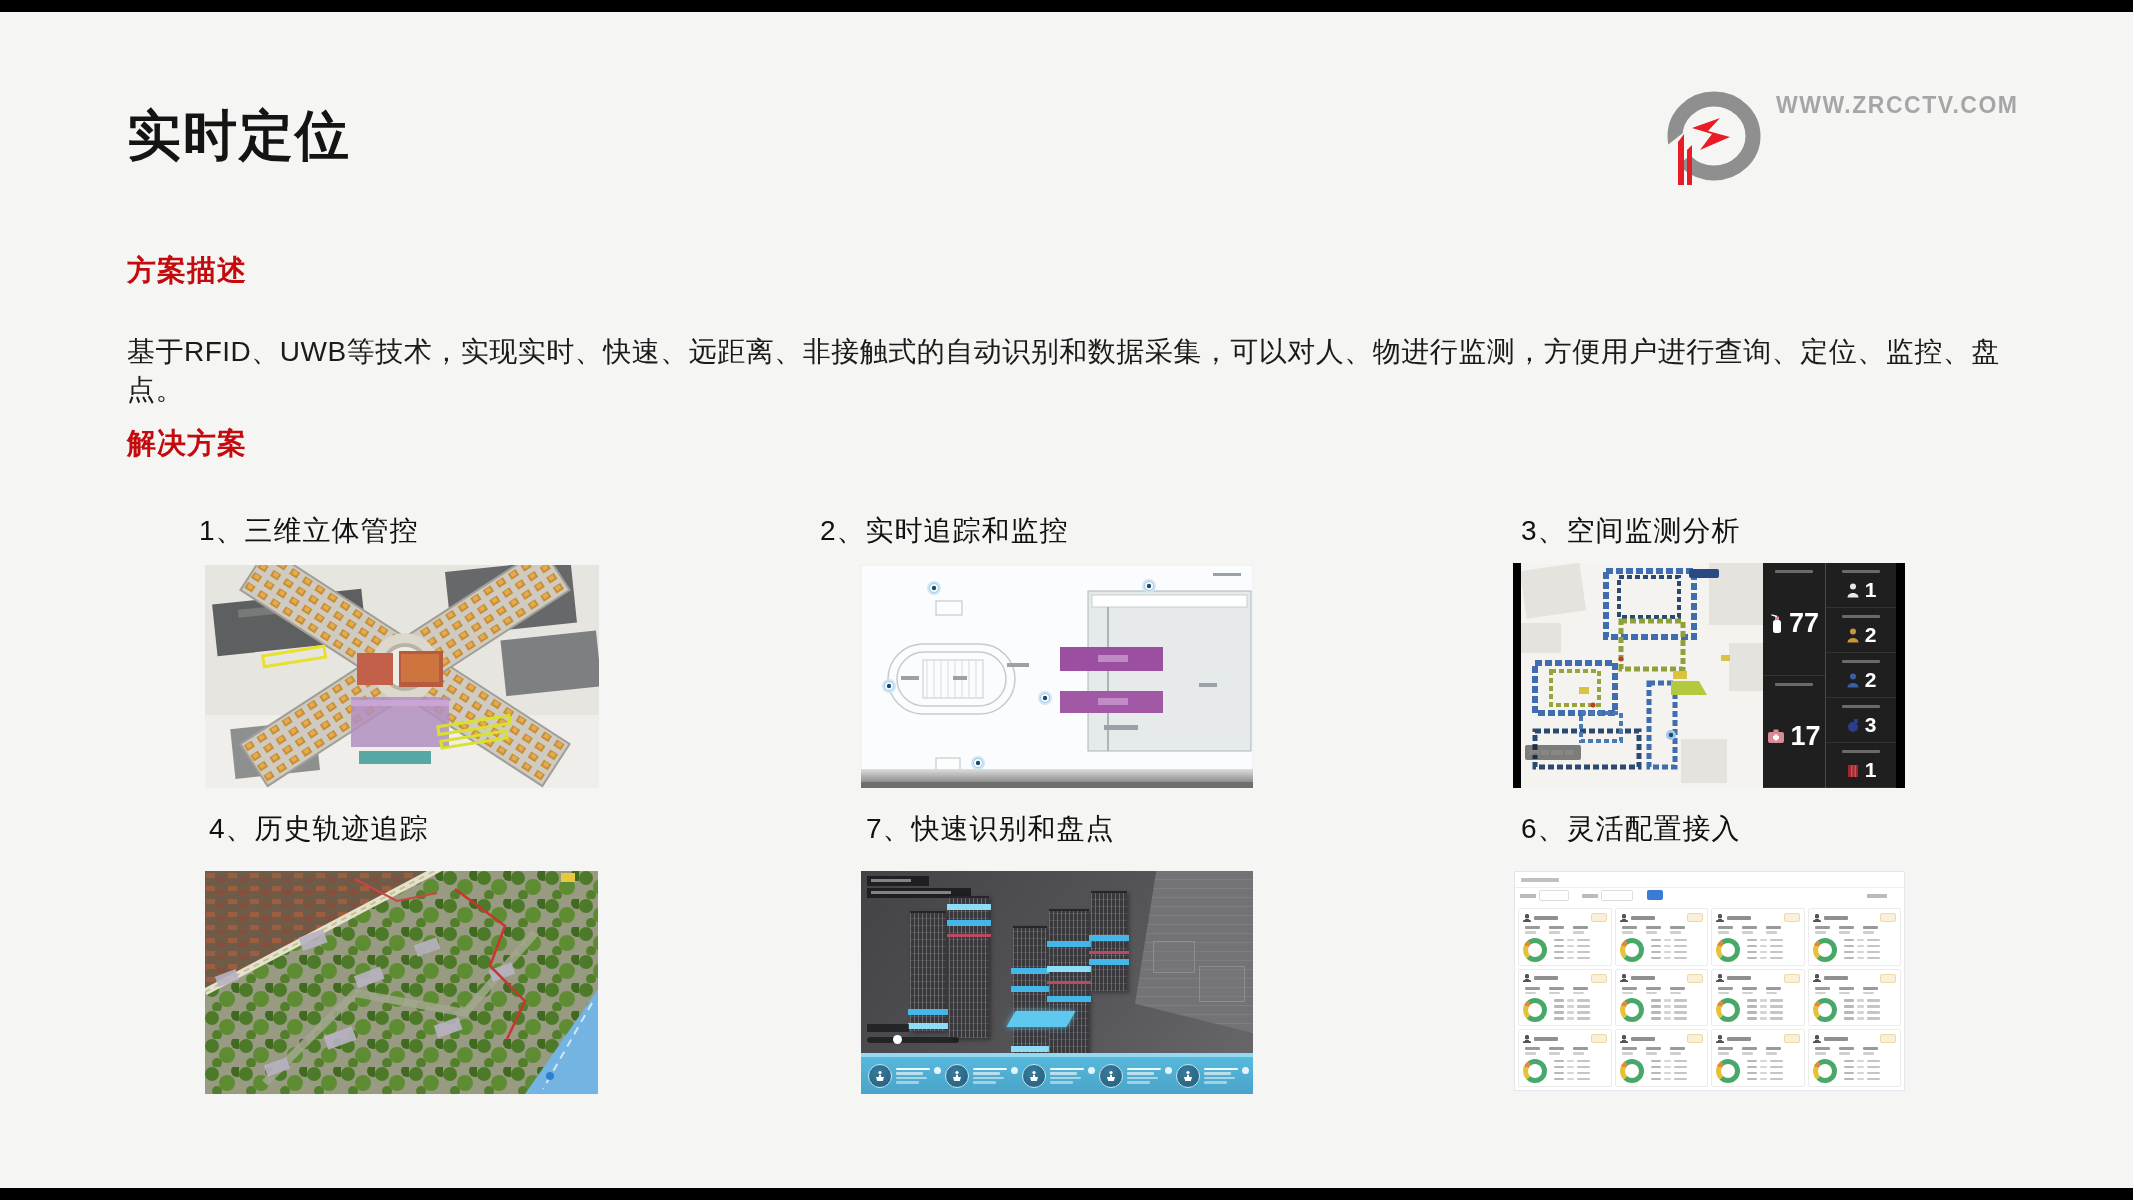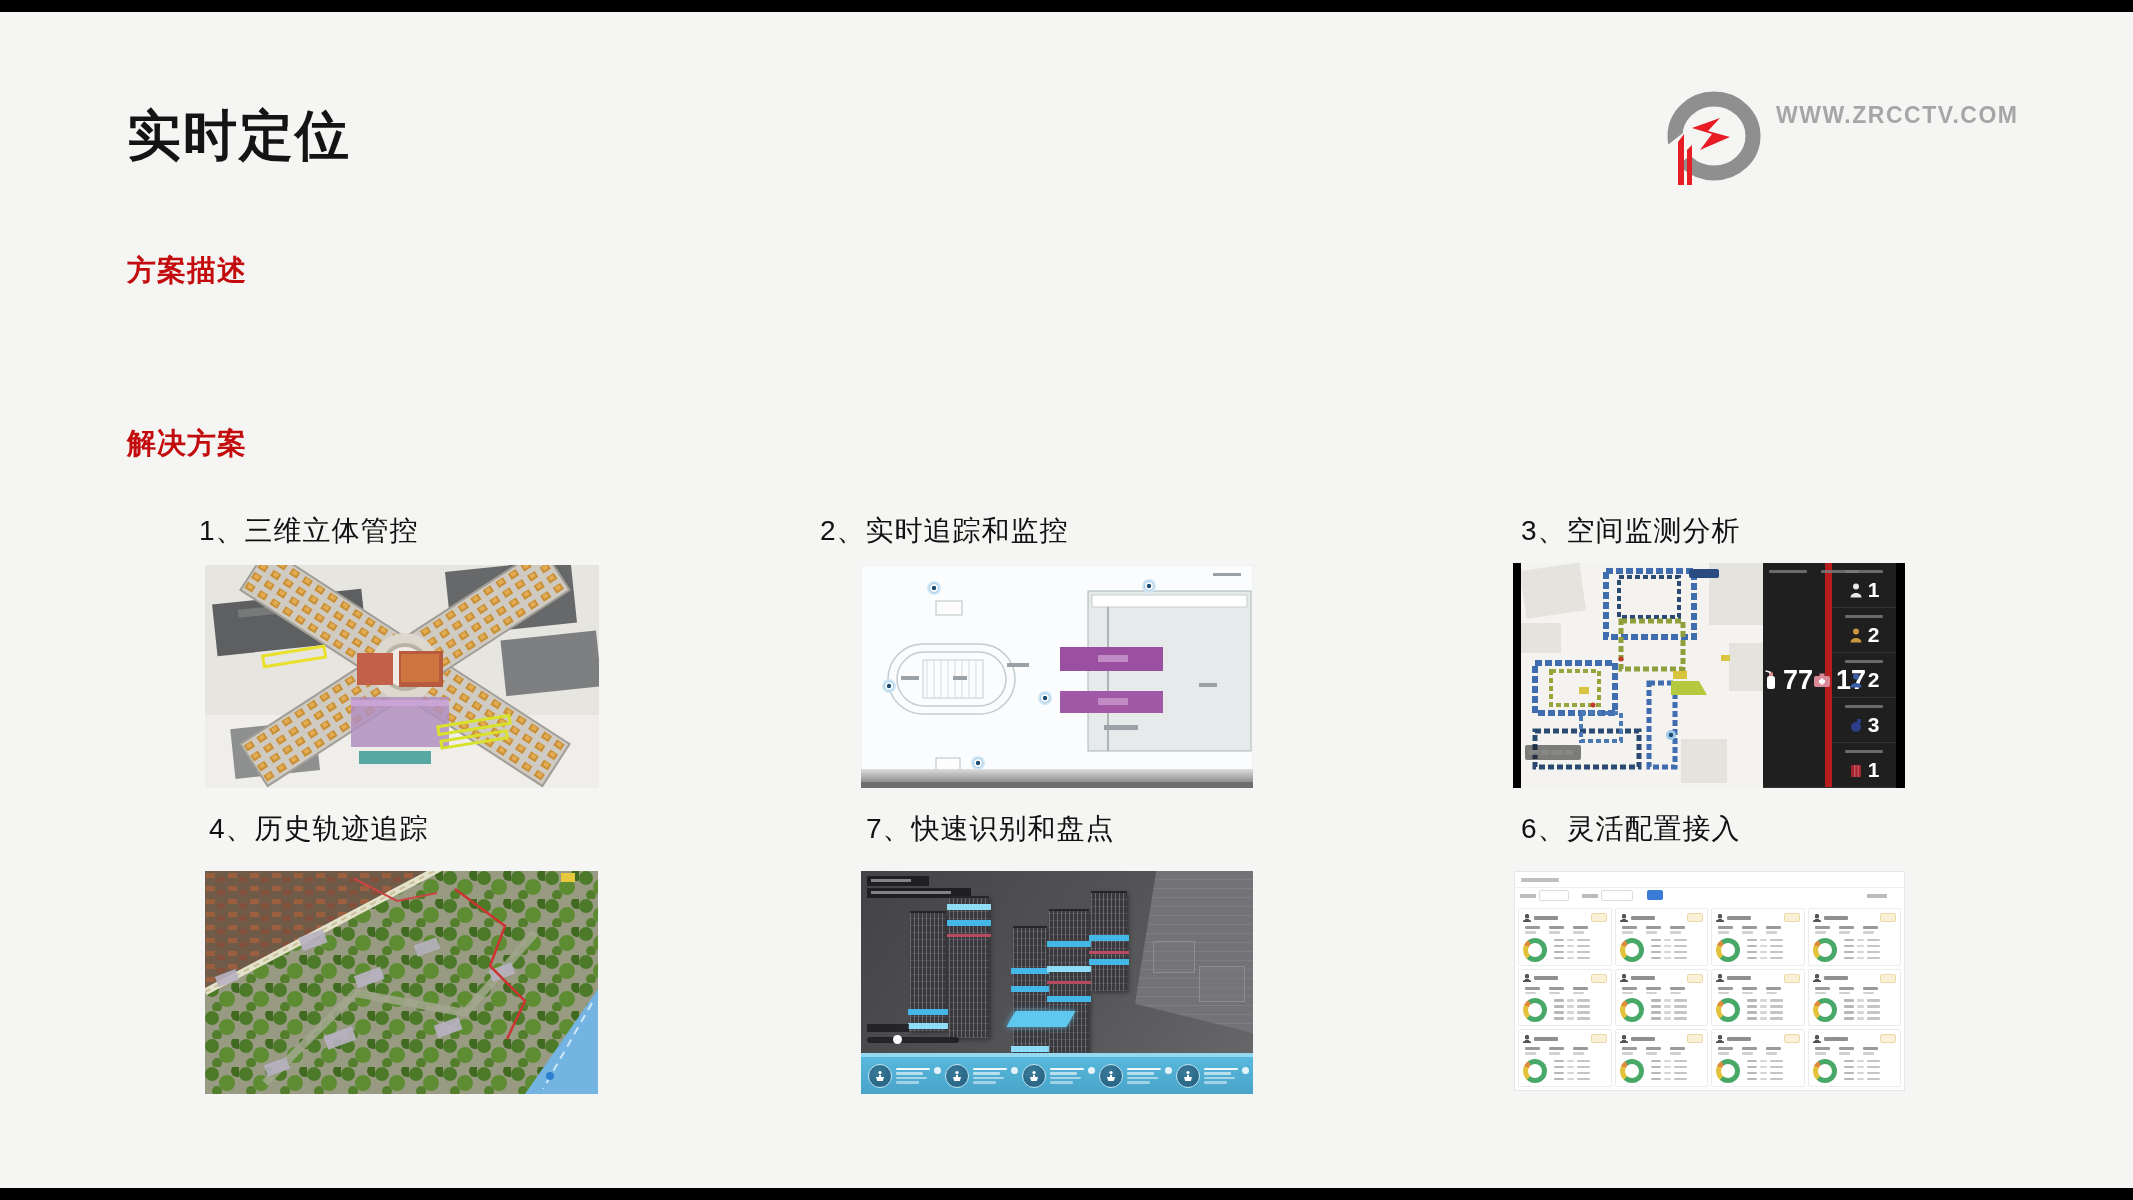--- a/index.html
+++ b/index.html
@@ -14,31 +14,31 @@
   .sec-heading{position:absolute;left:127px;font-size:29px;font-weight:800;color:var(--heading-red,#c30b0e);margin:0;letter-spacing:1px;}
   .desc-heading{top:251px;}
   .sol-heading{top:424px;text-align:right;}
   .desc-body{position:absolute;left:127px;top:333px;width:1890px;font-size:28px;color:#1b1b1b;margin:0;letter-spacing:.5px;}
   .item-label{position:absolute;font-size:28px;color:#111;letter-spacing:1px;}
 
   
   .logo{position:absolute;left:1658px;top:90px;display:flex;align-items:flex-start;gap:10px;}
   .logo-text{display:flex;flex-direction:column;}
   .logo-company{font-size:47px;font-weight:800;color:var(--logo-gray,#9b9b9b);letter-spacing:4px;line-height:1.05;}
-  .logo-site{font-size:23px;font-weight:700;color:#a6a6a6;letter-spacing:1.5px;margin-top:12px;}
+  .logo-site{font-size:23px;font-weight:700;color:#a6a6a6;letter-spacing:1.5px;margin-top:2px;}
 
   
   .fig{position:absolute;overflow:hidden;}
   .fig svg{display:block;}
 
   
   .monitor{background:#000;}
   .m-map{position:absolute;left:8px;top:0;}
   .m-panel{position:absolute;left:250px;top:0;width:133px;height:100%;display:flex;background:#1f1f1f;}
-  .m-colA{width:62px;display:flex;flex-direction:row;border-right:7px solid #b91c1c;}
+  .m-colA{width:62px;display:flex;flex-direction:column;border-right:1px solid #b91c1c;}
   .m-cellA{flex:1;display:flex;flex-direction:column;align-items:center;border-bottom:1px solid #333;}
   .m-colB{flex:1;display:flex;flex-direction:column;}
   .m-cellB{flex:1;display:flex;flex-direction:column;align-items:center;border-bottom:1px solid #333;overflow:hidden;}
   .m-label{width:38px;height:3px;background:#7d7d7d;border-radius:1px;margin:7px 0 0 0;opacity:.8;}
   .m-rowA{flex:1;display:flex;align-items:center;gap:5px;}
   .m-rowB{flex:1;display:flex;align-items:center;gap:5px;}
   .m-big{font-size:27px;font-weight:800;color:#fff;}
   .m-num{font-size:21px;font-weight:800;color:#fff;}
 
   
@@ -119,20 +119,21 @@
       <polygon points="20,95 20,52 26,44 26,95" fill="#e81c24"></polygon>
       <polygon points="29,95 29,60 34,55 34,95" fill="#e81c24"></polygon>
       <polygon points="34,38 62,28 50,41 72,47 42,60 54,44" fill="#e81c24"></polygon>
     </svg>
     <div class="logo-text">
       <div class="logo-site">WWW.ZRCCTV.COM</div>
     </div>
   </div>
 
   <h2 class="sec-heading desc-heading">方案描述</h2>
+  <p class="desc-body">基于RFID、UWB等技术，实现实时、快速、远距离、非接触式的自动识别和数据采集，可以对人、物进行监测，方便用户进行查询、定位、监控、盘点。</p>
   <h2 class="sec-heading sol-heading">解决方案</h2>
 
   <div class="item-label" style="left:199px;top:512px">1、三维立体管控</div>
   <div class="item-label" style="left:820px;top:512px">2、实时追踪和监控</div>
   <div class="item-label" style="left:1521px;top:512px">3、空间监测分析</div>
   <div class="item-label" style="left:209px;top:810px">4、历史轨迹追踪</div>
   <div class="item-label" style="left:866px;top:810px">7、快速识别和盘点</div>
   <div class="item-label" style="left:1521px;top:810px">6、灵活配置接入</div>
 
   <div class="fig" style="left:205px;top:565px;width:394px;height:223px">

